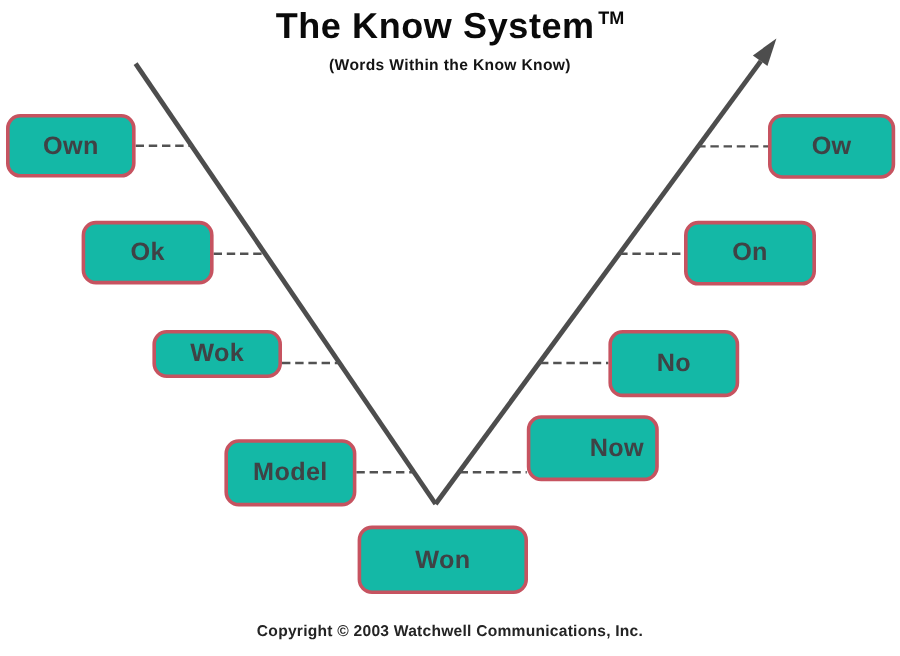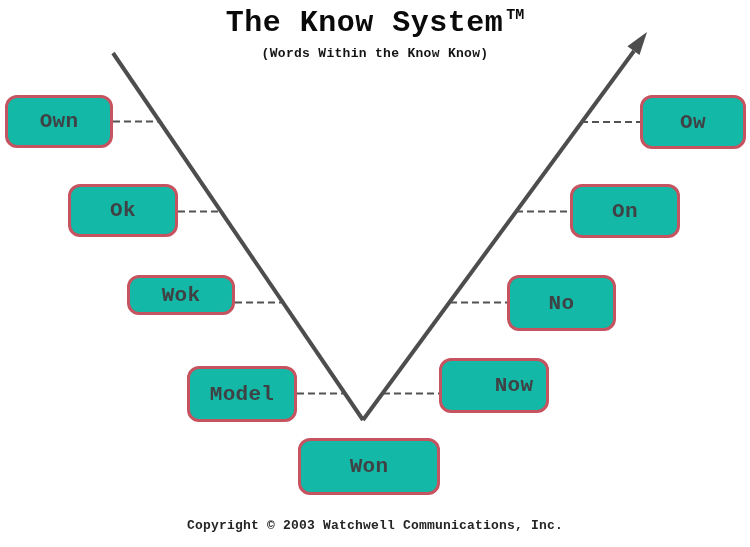--- a/index.html
+++ b/index.html
@@ -10,21 +10,21 @@
     --heading: #0a0a0a;
     --copyright: #242424;
   }
   * { margin: 0; padding: 0; box-sizing: border-box; }
   html, body { background: #ffffff; }
   .canvas {
     position: relative;
     width: 750px;
     height: 547px;
     background: #ffffff;
-    font-family: Liberation Mono, monospace;
+    font-family: Liberation Sans, sans-serif;
     overflow: hidden;
   }
   .diagram-lines {
     position: absolute;
     left: 0; top: 0;
     width: 750px; height: 547px;
   }
   .title {
     position: absolute;
     top: 6px; left: 0; width: 750px;
@@ -65,21 +65,21 @@
     font-size: 21px;
     font-weight: bold;
     color: var(--boxtext);
     letter-spacing: 0.3px;
   }
   .pos-own  { left: 5px;   top: 95px;  width: 108px; height: 53px; }
   .pos-ok   { left: 68px;  top: 184px; width: 110px; height: 53px; }
   .pos-wok  { left: 127px; top: 275px; width: 108px; height: 40px; }
   .pos-know { left: 187px; top: 366px; width: 110px; height: 56px; }
   .pos-won  { left: 298px; top: 438px; width: 142px; height: 57px; }
-  .pos-now  { left: 439px; top: 358px; width: 110px; height: 55px; padding-left: 40px; }
+  .pos-now  { left: 439px; top: 346px; width: 110px; height: 55px; padding-left: 40px; }
   .pos-no   { left: 507px; top: 275px; width: 109px; height: 56px; }
   .pos-on   { left: 570px; top: 184px; width: 110px; height: 54px; }
   .pos-ow   { left: 640px; top: 95px;  width: 106px; height: 54px; }
   .copyright {
     position: absolute;
     top: 518px; left: 0; width: 750px;
     text-align: center;
     font-size: 13px;
     font-weight: bold;
     color: var(--copyright);

